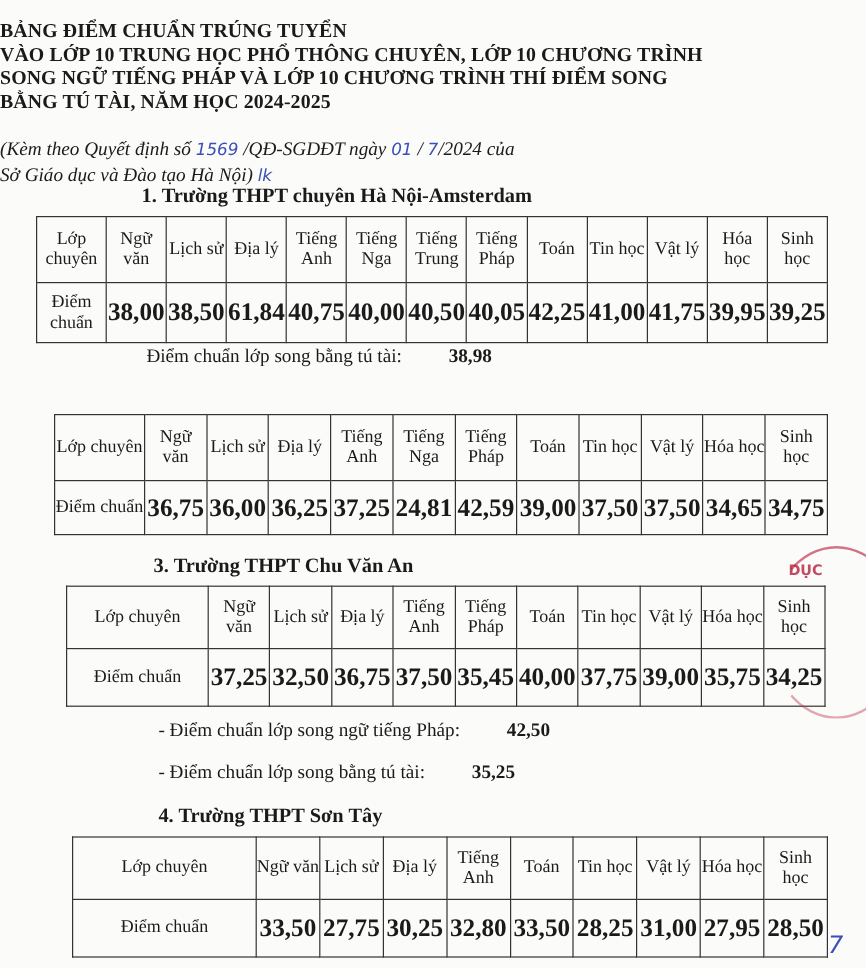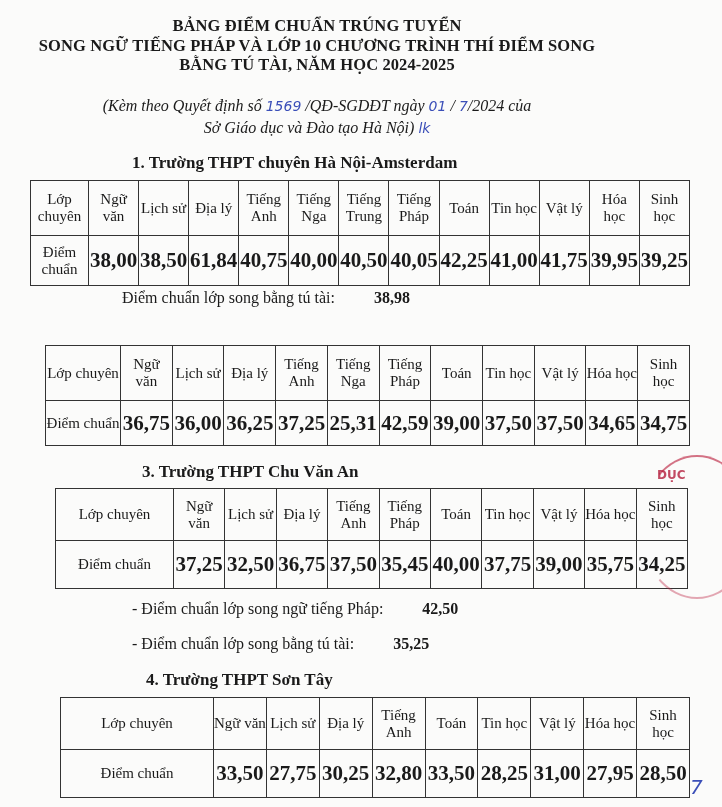--- a/index.html
+++ b/index.html
@@ -4,25 +4,25 @@
   <style>
     html, body { margin: 0; padding: 0; }
     body {
       width: 722px; height: 807px; overflow: hidden;
       background: #fbfbfa;
       font-family: "Liberation Serif", "DejaVu Serif", serif;
       color: #1a1a1a;
       position: relative;
     }
     .page { position: absolute; inset: 0; }
-    .title-block { position: absolute; top: 16px; left: 0; width: 634px; text-align: center; }
+    .title-block { position: absolute; top: 16px; left: 0; width: 634px; }
     .title-line { font-weight: bold; font-size: 16.5px; line-height: 19.5px; letter-spacing: 0.1px; }
     .sub-line { font-style: italic; font-size: 16px; line-height: 21px; }
     .hand { font-family: "DejaVu Sans", sans-serif; font-style: italic; color: #3b4fb8; font-size: 14px; }
-    .section-title { position: absolute; font-weight: bold; font-size: 17px; margin-left: 14px; }
+    .section-title { position: absolute; font-weight: bold; font-size: 17px; }
     .note { position: absolute; font-size: 16px; }
     .note b { font-weight: bold; margin-left: 35px; }
     table.scores { position: absolute; border-collapse: collapse; table-layout: fixed; }
     table.scores td { border: 1px solid #333; text-align: center; vertical-align: middle; padding: 0; font-size: 15px; line-height: 17px; }
     table.scores tr.head td { font-weight: normal; }
     table.scores tr.vals td.v { font-weight: bold; font-size: 21px; }
     table.scores td.rowlabel { font-size: 15px; }
     .stamp {
       position: absolute; left: 640px; top: 455px; width: 110px; height: 140px;
       border: 2px solid rgba(190,40,70,0.65); border-radius: 50%;
@@ -32,20 +32,21 @@
     .stamp-text { position: absolute; left: 657px; top: 468px; color: rgba(180,30,60,0.8); font-family: "DejaVu Sans", sans-serif; font-size: 12px; font-weight: bold; }
     .page-mark { position: absolute; left: 690px; top: 775px; color: #3b4fb8; font-family: "DejaVu Sans", sans-serif; font-size: 20px; font-style: italic; }
   </style>
 </head>
 <body>
 
 <div class="page">
 
   <div class="title-block">
     <div class="title-line">BẢNG ĐIỂM CHUẨN TRÚNG TUYỂN</div>
+    <div class="title-line">VÀO LỚP 10 TRUNG HỌC PHỔ THÔNG CHUYÊN, LỚP 10 CHƯƠNG TRÌNH</div>
     <div class="title-line">SONG NGỮ TIẾNG PHÁP VÀ LỚP 10 CHƯƠNG TRÌNH THÍ ĐIỂM SONG</div>
     <div class="title-line">BẰNG TÚ TÀI, NĂM HỌC 2024-2025</div>
     <div class="sub-line" style="margin-top:20px;">
       <span>(Kèm theo Quyết định số</span>
       <span class="hand">1569</span>
       <span>/QĐ-SGDĐT ngày</span>
       <span class="hand">01</span>
       <span>/</span>
       <span class="hand">7</span><span>/2024 của</span>
     </div>
@@ -116,21 +117,21 @@
       <td>Vật lý</td>
       <td>Hóa học</td>
       <td>Sinh học</td>
     </tr>
     <tr class="vals" style="height:45px;">
       <td class="rowlabel">Điểm chuẩn</td>
       <td class="v">36,75</td>
       <td class="v">36,00</td>
       <td class="v">36,25</td>
       <td class="v">37,25</td>
-      <td class="v">25,31</td>
+      <td class="v">24,81</td>
       <td class="v">42,59</td>
       <td class="v">39,00</td>
       <td class="v">37,50</td>
       <td class="v">37,50</td>
       <td class="v">34,65</td>
       <td class="v">34,75</td>
     </tr>
   </tbody>
     </table>
 

